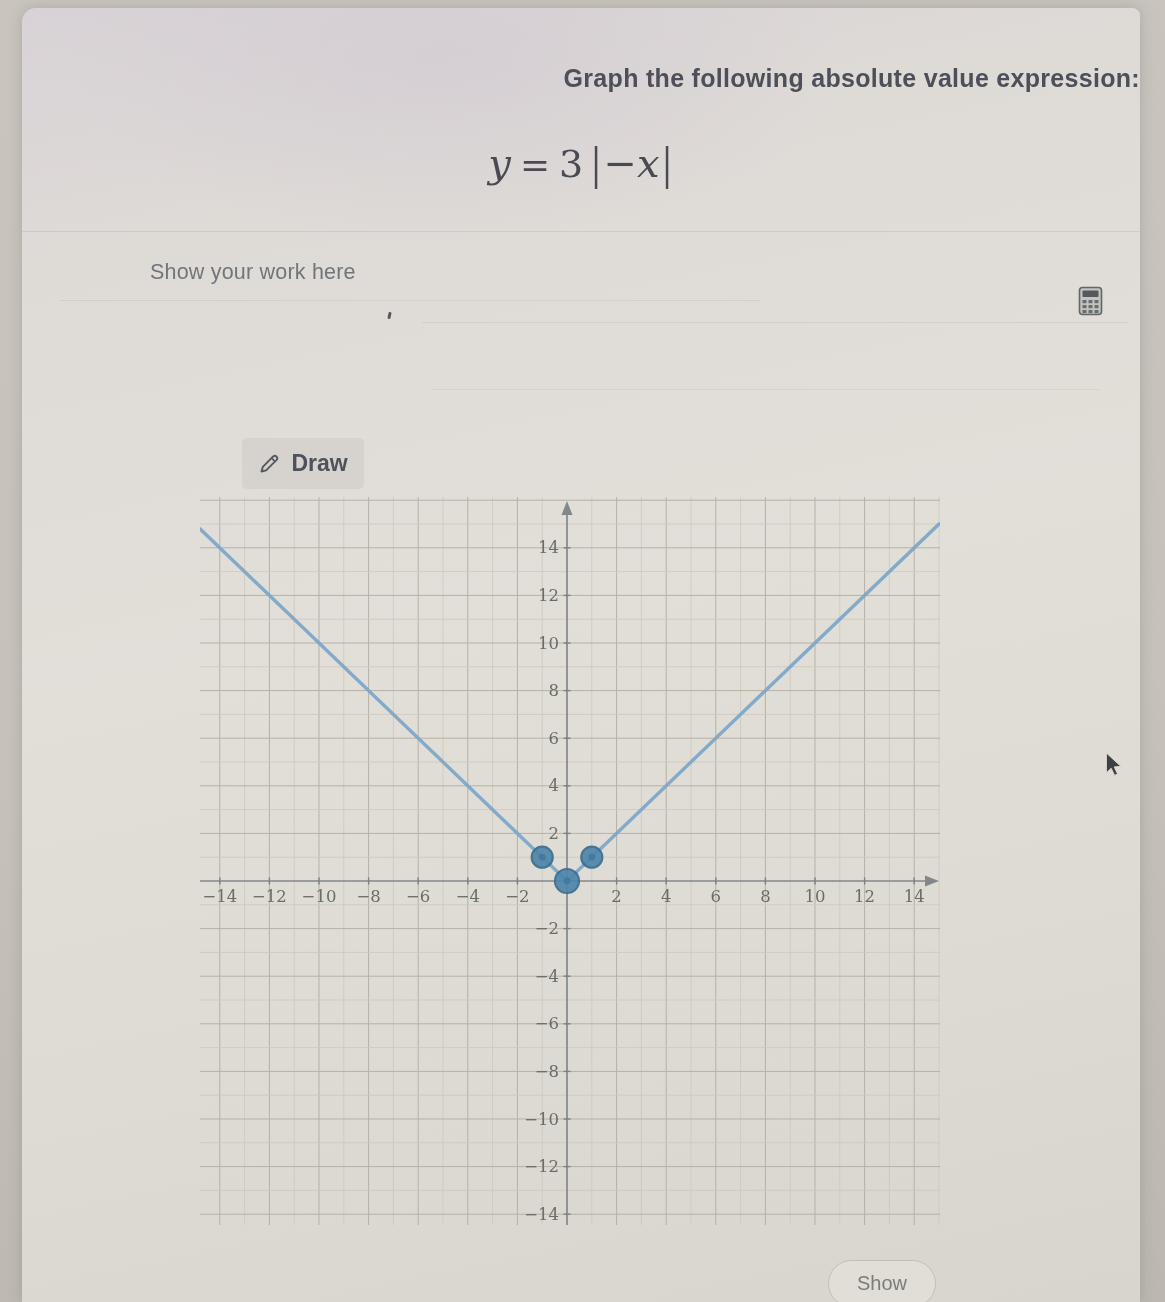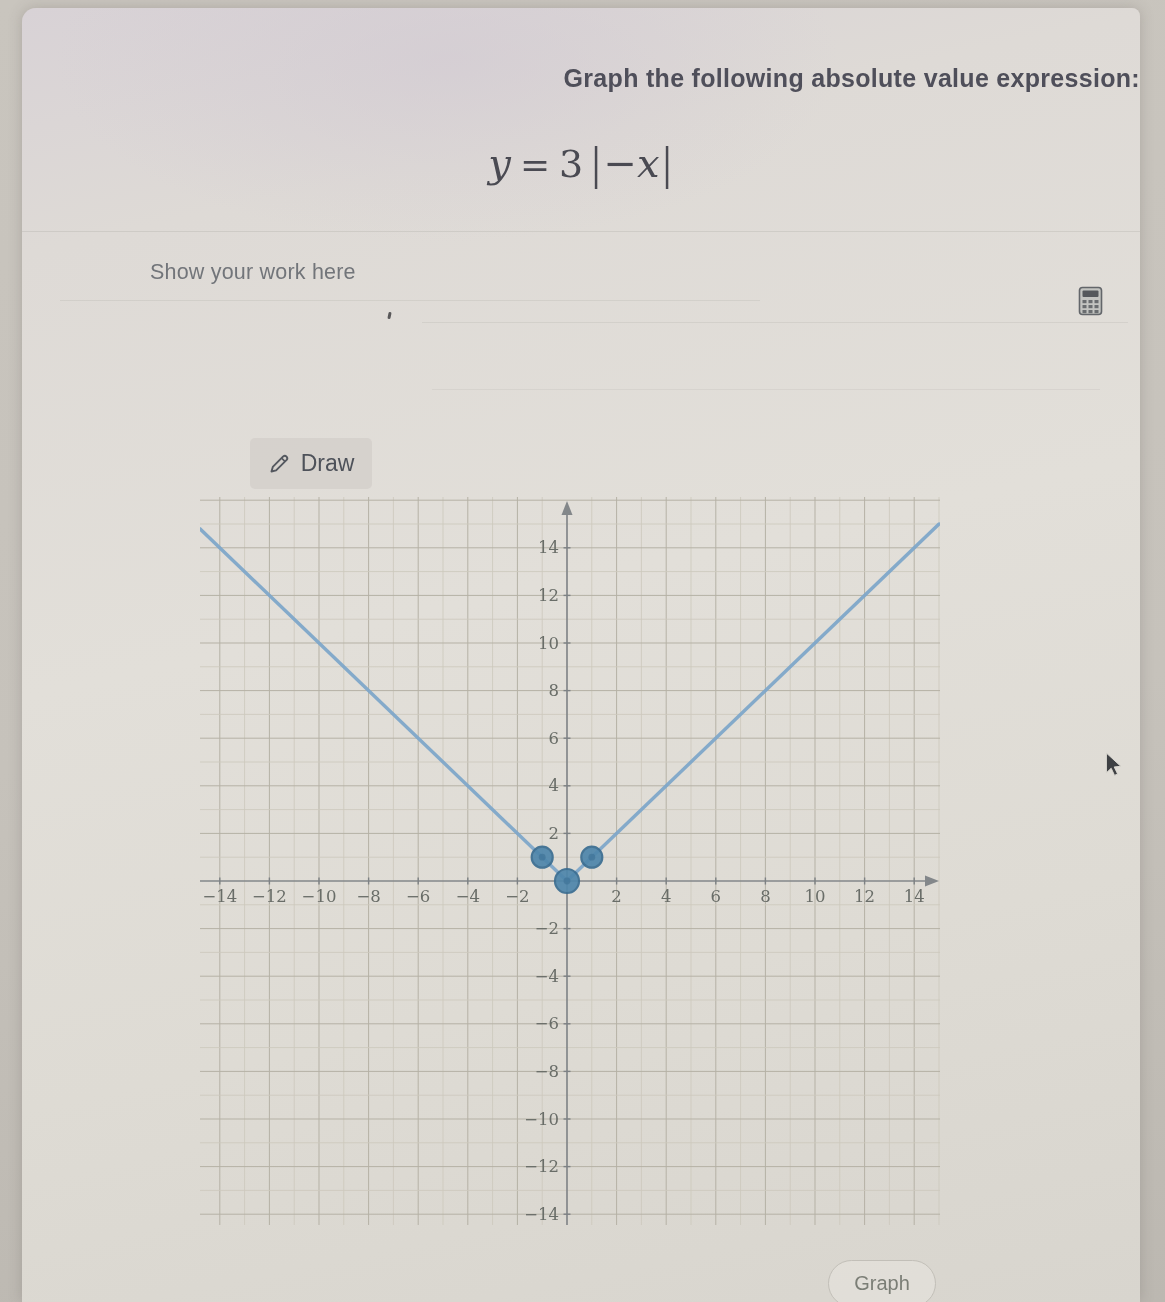--- a/index.html
+++ b/index.html
@@ -30,24 +30,24 @@
   .equation .op{font-size:36px;padding:0 9px;}
   .equation .coef{font-size:38px;padding-right:6px;}
   .equation .bar{font-size:42px;font-weight:300;display:inline-block;transform:scaleX(.75);vertical-align:-2px;}
   .seam{position:absolute;height:1px;background:rgba(115,110,104,0.14);}
   .work-placeholder{
     position:absolute;left:80px;top:252px;font-size:21.5px;color:#72757a;letter-spacing:0.2px;margin-left:48px;
   }
   .calc-icon{position:absolute;left:1056px;top:278px;width:25px;height:30px;}
   .stray-mark{position:absolute;left:366px;top:304px;width:3px;height:7px;background:rgba(55,55,58,0.8);border-radius:2px;transform:rotate(12deg);}
   .draw-btn{
-    position:absolute;left:228px;top:430px;width:122px;height:51px;
+    position:absolute;left:220px;top:430px;width:122px;height:51px;
     background:rgba(205,201,196,0.55);border-radius:5px;
     display:flex;align-items:center;justify-content:center;gap:10px;
-    color:#4e525a;font-size:23px;cursor:pointer;
+    color:#4e525a;font-size:23px;cursor:pointer;font-weight:bold;
   }
   .graph-wrap{position:absolute;left:200px;top:497px;width:740px;height:728px;}
   .graph-wrap svg{display:block;}
   .gmin{stroke:#cdc9bd;stroke-width:1;opacity:0.85;}
   .gmaj{stroke:#b5b1a5;stroke-width:1;}
   .axis{stroke:#83878a;stroke-width:1.7;}
   .tick{stroke:#7d8184;stroke-width:1.4;}
   .ticklabel{font-family:"DejaVu Serif",serif;font-size:16.5px;fill:#696d68;}
   .reset-btn{
     position:absolute;left:806px;top:1252px;width:106px;height:45px;
@@ -97,21 +97,21 @@
 
   <div class="draw-btn">
     <svg width="23" height="23" viewBox="0 0 23 23">
       <path d="M3.5 19.5 L4.8 14.9 L15.2 4.4 a2.45 2.45 0 0 1 3.45 3.45 L8.1 18.3 L3.5 19.5 Z" fill="none" stroke="#54585f" stroke-width="1.9" stroke-linejoin="round"></path>
       <line x1="13.6" y1="6.1" x2="16.9" y2="9.4" stroke="#54585f" stroke-width="1.6"></line>
     </svg>
     <span>Draw</span>
   </div>
 
   <div class="reset-btn">
-    <span>Graph</span>
+    <span>Show</span>
   </div>
 </div>
 
 <div class="graph-wrap">
   <svg width="740" height="728" viewBox="0 0 740 728">
       <line x1="19.80000000000001" y1="0" x2="19.80000000000001" y2="728" class="gmaj"></line>
       <line x1="44.599999999999966" y1="0" x2="44.599999999999966" y2="728" class="gmin"></line>
       <line x1="69.39999999999998" y1="0" x2="69.39999999999998" y2="728" class="gmaj"></line>
       <line x1="94.19999999999999" y1="0" x2="94.19999999999999" y2="728" class="gmin"></line>
       <line x1="119" y1="0" x2="119" y2="728" class="gmaj"></line>

